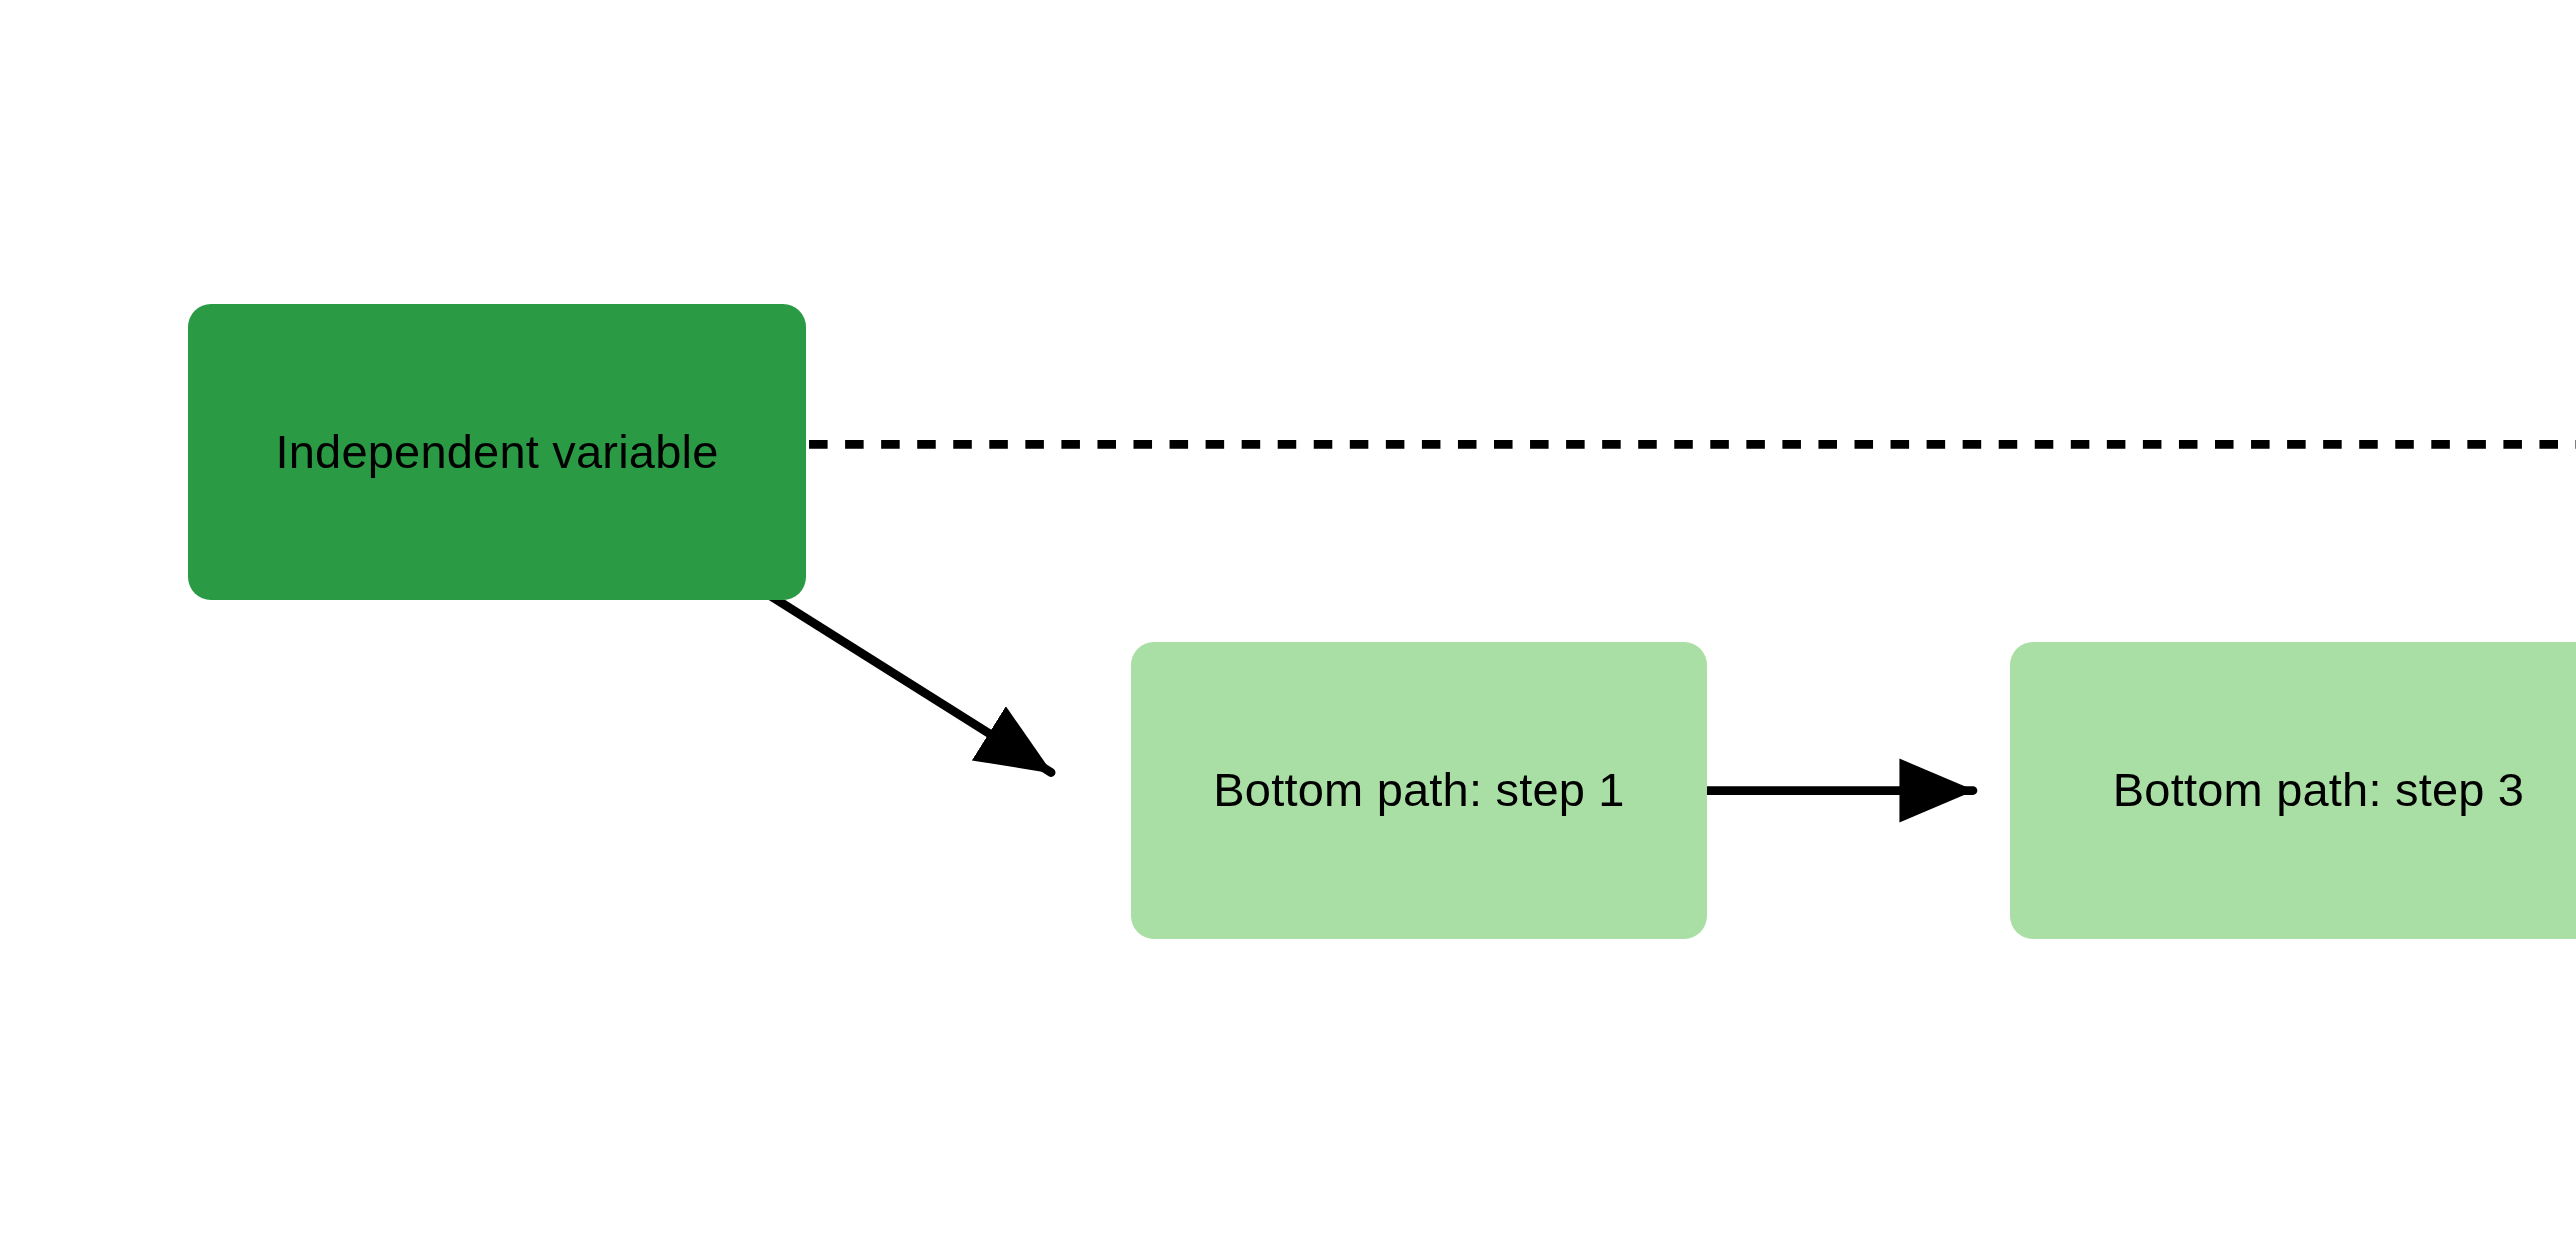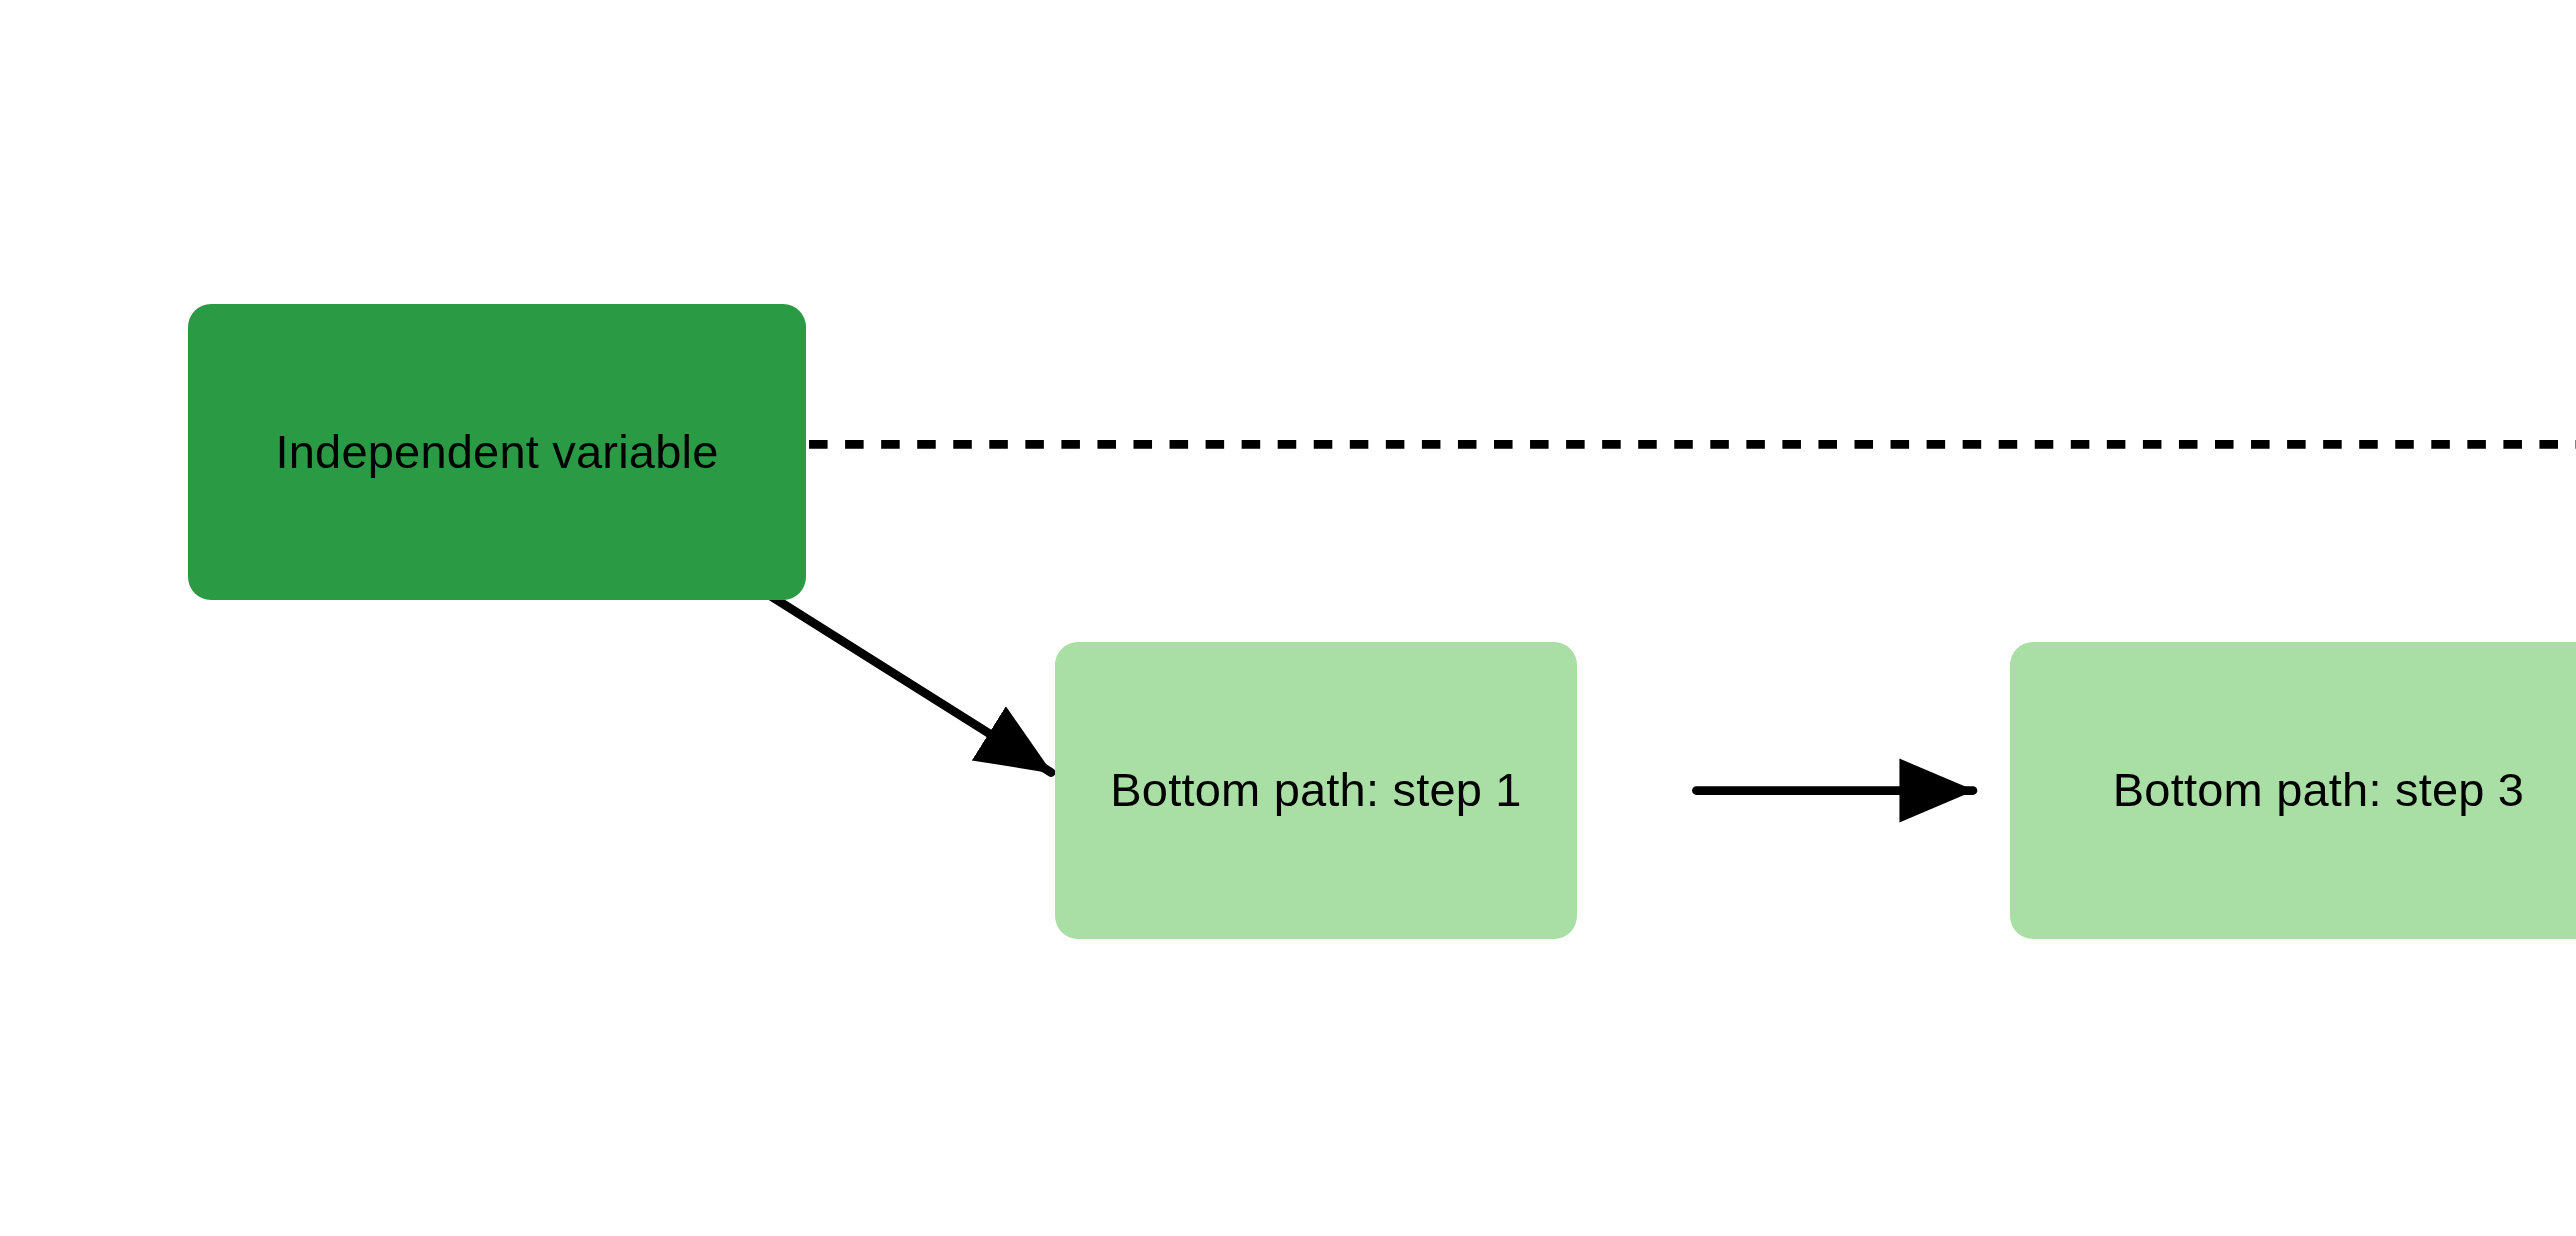--- a/index.html
+++ b/index.html
@@ -43,21 +43,21 @@
   }
   .node-primary { }
   .node-step { }
   .node-label {
     display: block;
     white-space: nowrap;
   }
 
   
   #node-independent { left: 155px;  top: 304px;  width: 618px; height: 296px; margin-left: 33px; }
-  #node-step1       { left: 1055px; top: 642px; width: 522px; height: 297px; }
+  #node-step1       { left: 1131px; top: 642px; width: 576px; height: 297px; }
   #node-step2       { left: 2010px; top: 642px; width: 617px; height: 297px; }
 </style>
 </head>
 <body>
 
 <div id="canvas">
 
   <svg id="edge-layer" viewBox="0 0 7200 2400" width="3709" height="1236" aria-hidden="true">
     <defs>
       <marker id="arrow-solid" markerWidth="9" markerHeight="8" refX="8.4" refY="4" orient="auto" markerUnits="strokeWidth">

